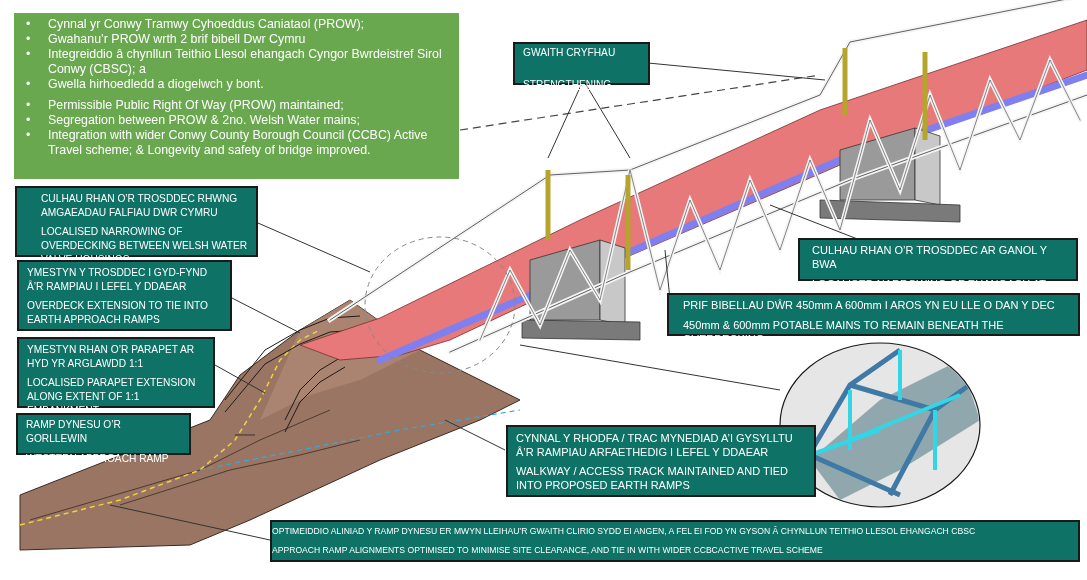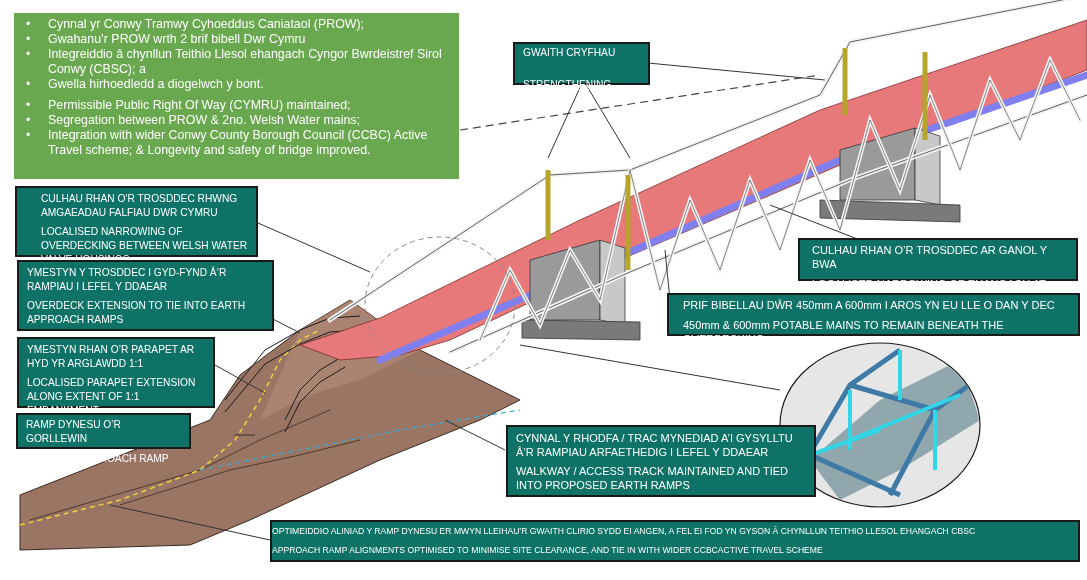--- a/index.html
+++ b/index.html
@@ -113,47 +113,47 @@
 
 <div class="green-box">
   <ul>
     <li>Cynnal yr Conwy Tramwy Cyhoeddus Caniataol (PROW);</li>
     <li>Gwahanu’r PROW wrth 2 brif bibell Dwr Cymru</li>
     <li>Integreiddio â chynllun Teithio Llesol ehangach Cyngor Bwrdeistref Sirol Conwy (CBSC); a</li>
     <li>Gwella hirhoedledd a diogelwch y bont.</li>
   </ul>
   <div class="gap"></div>
   <ul>
-    <li>Permissible Public Right Of Way (CYMRU) maintained;</li>
+    <li>Permissible Public Right Of Way (PROW) maintained;</li>
     <li>Segregation between PROW &amp; 2no. Welsh Water mains;</li>
     <li>Integration with wider Conwy County Borough Council (CCBC) Active Travel scheme; &amp; Longevity and safety of bridge improved.</li>
   </ul>
 </div>
 
 <div class="tbox spaced" style="left:513px;top:42px;width:137px;height:43px;padding:2px 8px;">
   <p>GWAITH CRYFHAU</p>
   <p style="margin-top:18px;text-decoration:underline;">STRENGTHENING WORKS</p>
 </div>
 
 <div class="tbox" style="left:15px;top:186px;width:243px;height:71px;padding-left:24px;">
   <p>CULHAU RHAN O’R TROSDDEC  RHWNG AMGAEADAU FALFIAU  DWR CYMRU</p>
   <p>LOCALISED NARROWING OF OVERDECKING BETWEEN  WELSH WATER VALVE HOUSINGS</p>
 </div>
 
-<div class="tbox" style="left:17px;top:260px;width:257px;height:71px;">
+<div class="tbox" style="left:17px;top:260px;width:215px;height:71px;">
   <p>YMESTYN Y TROSDDEC I GYD-FYND Â’R RAMPIAU I LEFEL Y DDAEAR</p>
   <p>OVERDECK EXTENSION TO TIE INTO EARTH APPROACH RAMPS</p>
 </div>
 
 <div class="tbox" style="left:17px;top:337px;width:198px;height:71px;">
   <p>YMESTYN RHAN O’R PARAPET AR HYD YR ARGLAWDD 1:1</p>
   <p>LOCALISED PARAPET EXTENSION ALONG EXTENT OF 1:1 EMBANKMENT</p>
 </div>
 
-<div class="tbox spaced" style="left:16px;top:413px;width:175px;height:36px;padding:3px 8px;">
+<div class="tbox spaced" style="left:16px;top:413px;width:175px;height:42px;padding:3px 8px;">
   <p>RAMP DYNESU O’R GORLLEWIN</p>
   <p style="margin-top:6px;">WESTERN APPROACH RAMP</p>
 </div>
 
 <div class="tbox small spaced" style="left:798px;top:238px;width:280px;height:43px;padding:3px 12px;">
   <p>CULHAU RHAN O’R TROSDDEC AR GANOL Y BWA</p>
   <p style="margin-top:6px;">LOCALISED NARROWING OF EHANGACH AT MID-SPAN</p>
 </div>
 
 <div class="tbox small spaced" style="left:667px;top:293px;width:413px;height:43px;padding:3px 14px;">

